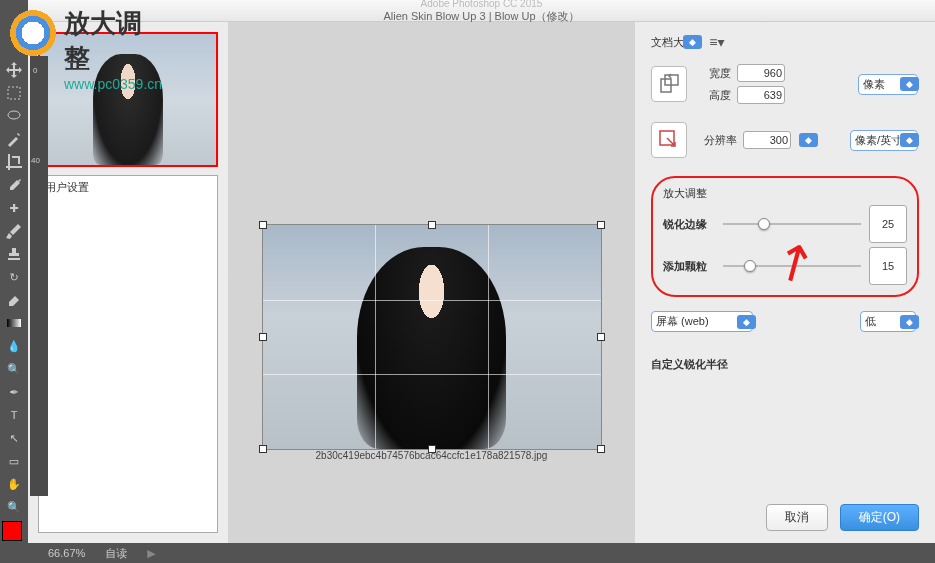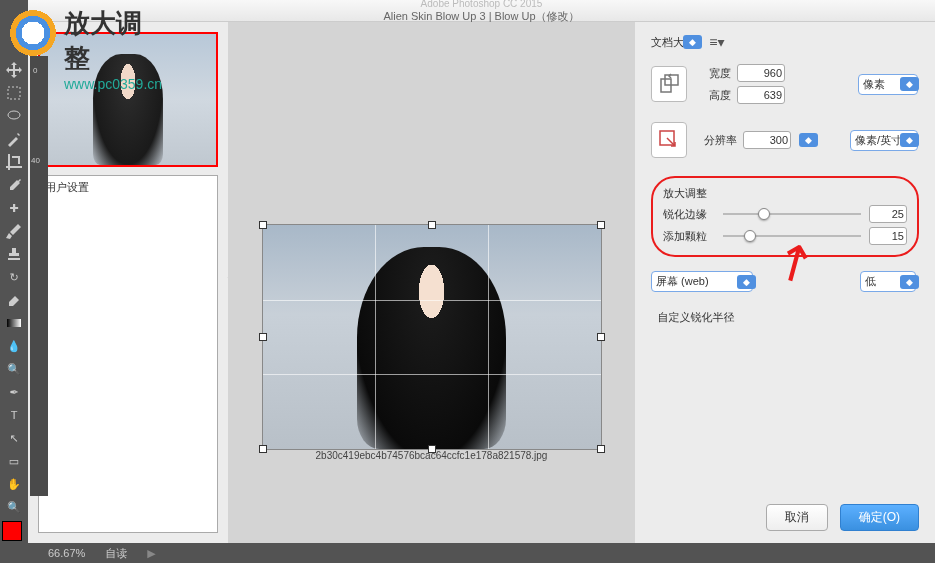--- a/index.html
+++ b/index.html
@@ -58,25 +58,25 @@
 .size-field-row .fl { width: 36px; text-align:right; color:#333; font-size:11px;}
 .num-input { width: 48px; padding:2px; border:1px solid #aaa; border-radius:3px; text-align:right; background:#fff; color:#333;}
 
 .info-table { width: 100%; margin: 6px 0 2px 0;}
 .info-table td { text-align: center; color:#333; font-size:11px; padding: 2px 8px;}
 .info-table .hdr td { color:#555; font-weight:normal;}
 
 .red-box { border: 2px solid #eb1c1c; padding: 8px 10px 10px 10px; margin: 4px 0; }
 .section-title { color:#333; font-size: 11px; margin-bottom: 4px;}
 .slider-row { display:flex; align-items:center; gap:8px; margin-top: 4px;}
-.slider-label { width: 52px; color:#333; font-size:11px;}
+.slider-label { width: 52px; color:#333; font-size:11px;font-weight:bold;}
 .slider { flex:1; position:relative; height: 16px;}
 .slider-track { position:absolute; left:0; right:0; top:7px; height:2px; background:#bbb;}
 .slider-thumb { position:absolute; top:2px; width:12px; height:12px; background:#fff; border:1px solid #888; border-radius:50%; cursor:pointer; box-shadow: 0 1px 2px rgba(0,0,0,0.3);}
-.slider-val { width: 38px; padding:2px; border:1px solid #aaa; border-radius:3px; text-align:right; background:#fff; color:#333;}
+.slider-val { width: 38px; padding:12px; border:1px solid #aaa; border-radius:3px; text-align:right; background:#fff; color:#333;}
 
 .red-arrow { position:absolute; color:#eb1c1c; font-size: 50px; transform: rotate(-30deg); pointer-events:none;}
 
 .button-row { display:flex; justify-content:flex-end; gap: 12px; margin-top: auto; padding-top: 20px;}
 .dlg-btn { padding: 4px 18px; border-radius: 4px; border: 1px solid #aaa; cursor:pointer; font-size:12px;}
 .dlg-btn.primary { background: linear-gradient(#5cb0ff,#3a90e0); color:#fff; border-color:#3080d0;}
 .dlg-btn.secondary { background: linear-gradient(#fff,#eee); color:#333;}
 .ruler-tick { position:absolute; color:#777; font-size:8px;}
 </style>
 </head>
@@ -283,21 +283,21 @@
         <div class="red-arrow" style="left:120px; top:55px;">↗</div>
       </div>
 
       <div class="row">
         <div class="select-blue" style="max-width:130px;"><span>屏幕 (web)</span></div>
         <span class="select-arrow">◆</span>
         <div style="flex:1"></div>
         <div class="select-blue" style="max-width:56px;"><span>低</span></div>
         <span class="select-arrow">◆</span>
       </div>
-      <div class="slider-row" style="margin-top:8px;text-align:center;">
+      <div class="slider-row" style="margin-top:15px;">
         <span class="slider-label" style="width:90px;">自定义锐化半径</span>
       </div>
 
       <div class="button-row">
         <button class="dlg-btn secondary">取消</button>
         <button class="dlg-btn primary">确定(O)</button>
       </div>
     </div>
   </div>
 

